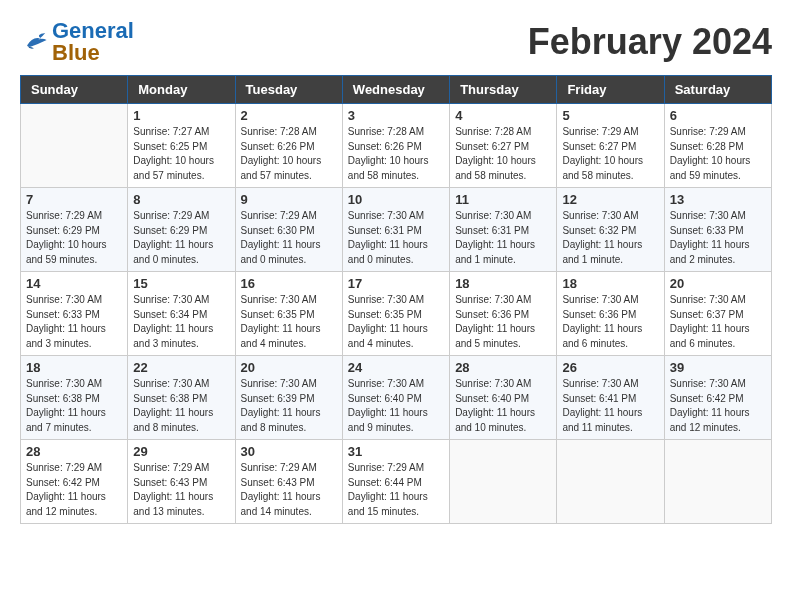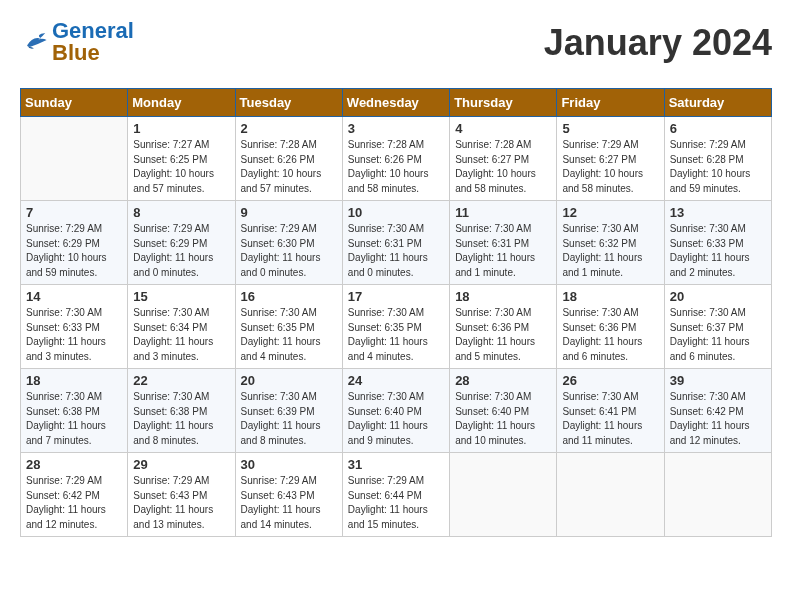--- a/index.html
+++ b/index.html
@@ -6,22 +6,22 @@
     body {
       font-family: Arial, Helvetica, sans-serif;
       background: #fff;
       width: 792px;
       min-height: 612px;
       padding: 20px;
     }
     .header {
       display: flex;
       justify-content: space-between;
-      align-items: flex-end;
-      margin-bottom: 24px;
+      align-items: center;
+      margin-bottom: 11px;
     }
     .logo {
       display: flex;
       align-items: center;
       gap: 4px;
     }
     .logo-text {
       font-size: 22px;
       font-weight: bold;
       color: #333;
@@ -45,25 +45,25 @@
     .location {
       font-size: 15px;
       color: #555;
     }
     .calendar {
       width: 100%;
       border-collapse: collapse;
       border: 1px solid #ccc;
     }
     .calendar th {
-      background-color: #a16207;
+      background-color: #404040;
       color: #fff;
       font-size: 13px;
       font-weight: bold;
-      padding: 6px 4px;
+      padding: 6px 10px;
       text-align: left;
       border: 1px solid #2060a0;
     }
     .calendar td {
       vertical-align: top;
       border: 1px solid #ccc;
       padding: 4px 5px;
       font-size: 10.5px;
       color: #333;
       width: calc(100% / 7);
@@ -96,21 +96,21 @@
       <path d="M10 22 Q14 28 20 26 Q16 24 14 24 Z" fill="#1a5a9a"></path>
     </svg>
     <div>
       <div class="logo-text">
         <span>General</span><br>
         <span style="color:#a16207">Blue</span>
       </div>
     </div>
   </div>
   <div class="title-block">
-    <div class="month-title">January 2024</div>
+    <div class="month-title">February 2024</div>
   </div>
 </div>
 
 <table class="calendar">
   <thead>
     <tr>
     <th>Sunday</th>
         <th>Monday</th>
         <th>Tuesday</th>
         <th>Wednesday</th>

